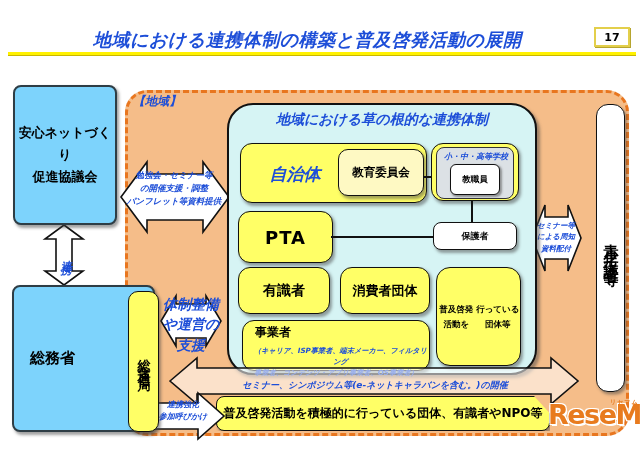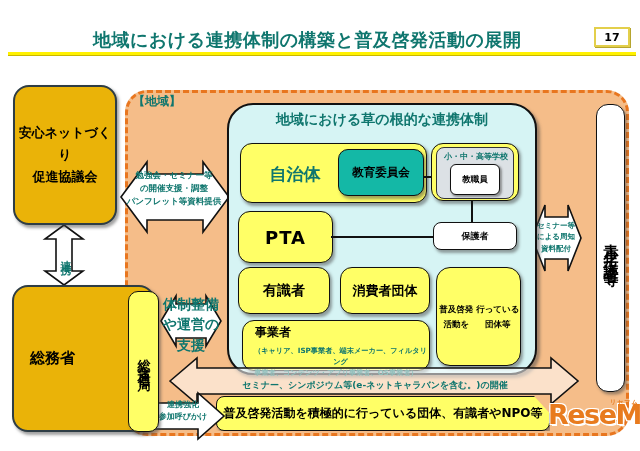--- a/index.html
+++ b/index.html
@@ -8,23 +8,23 @@
     position:relative; width:640px; height:451px; background:#fff;
     overflow:hidden; font-weight:bold; color:#000;
   }
   .abs { position:absolute; }
   .box {
     position:absolute; border:1.5px solid #111; border-radius:12px;
     box-shadow:2px 2.5px 3px rgba(70,70,70,.5);
     display:flex; align-items:center; justify-content:center; text-align:center;
   }
   .yellow { background:#FFFF66; }
-  .cyan   { background:#eab308; border:2px solid #2E3D45; border-radius:16px; }
+  .cyan   { background:#7dd3fc; border:2px solid #2E3D45; border-radius:8px; }
   .white  { background:#FFFFFF; }
-  .lbl { position:absolute; text-align:center; color:#0f766e; }
+  .lbl { position:absolute; text-align:center; color:#1d4ed8;font-style:italic; }
   .vtext { writing-mode:vertical-rl; text-orientation:upright; }
   .conn { position:absolute; background:#111; z-index:4; }
   svg.arrow { position:absolute; overflow:visible; }
   svg.arrow polygon { stroke:#111; stroke-width:1.6; stroke-linejoin:miter; }
   .afill { fill:#fff; }
   .ahalf { fill:rgba(255,255,255,.55); }
 </style>
 </head>
 <body>
 
@@ -78,21 +78,21 @@
     <div>セミナー等</div>
     <div>による周知</div>
     <div>資料配付</div>
   </div>
 
   <div class="abs" style="left:227px; top:103px; width:310px; height:272px; background:#D6F4F4; border:2px solid #111; border-radius:26px; box-shadow:2.5px 3px 3px rgba(70,70,70,.5); z-index:3;"></div>
   <div class="lbl" style="left:240px; top:111px; width:284px; font-size:14px; z-index:4;">地域における草の根的な連携体制</div>
 
   <div class="box yellow" style="left:240px; top:143px; width:187px; height:60px; z-index:4;">
     <span class="lbl" style="position:absolute; left:10px; top:0; height:60px; width:88px; display:flex; align-items:center; justify-content:center; font-size:17px;">自治体</span>
-    <span class="box" style="left:97px; top:5px; width:86px; height:47px; background:#14b8a6; border-radius:10px; font-size:11.5px;">
+    <span class="box" style="left:97px; top:5px; width:86px; height:47px; background:#fef9c3; border-radius:10px; font-size:11.5px;">
       <span>教育委員会</span>
     </span>
   </div>
 
   <div class="conn" style="left:424px; top:176px; width:9px; height:2px;"></div>
 
   <div class="box yellow" style="left:431px; top:143px; width:88px; height:58px; z-index:4;">
     <span class="abs" style="left:4px; top:3px; width:78px; height:52px; background:#DCE1E5; border:1px solid #333; border-radius:8px;">
       <span class="lbl" style="left:0; top:3px; width:78px; font-size:8px;">小・中・高等学校</span>
       <span class="box white" style="left:13px; top:16px; width:50px; height:31px; border-radius:6px; font-size:8.5px; box-shadow:1.5px 1.5px 2px rgba(70,70,70,.5);">

